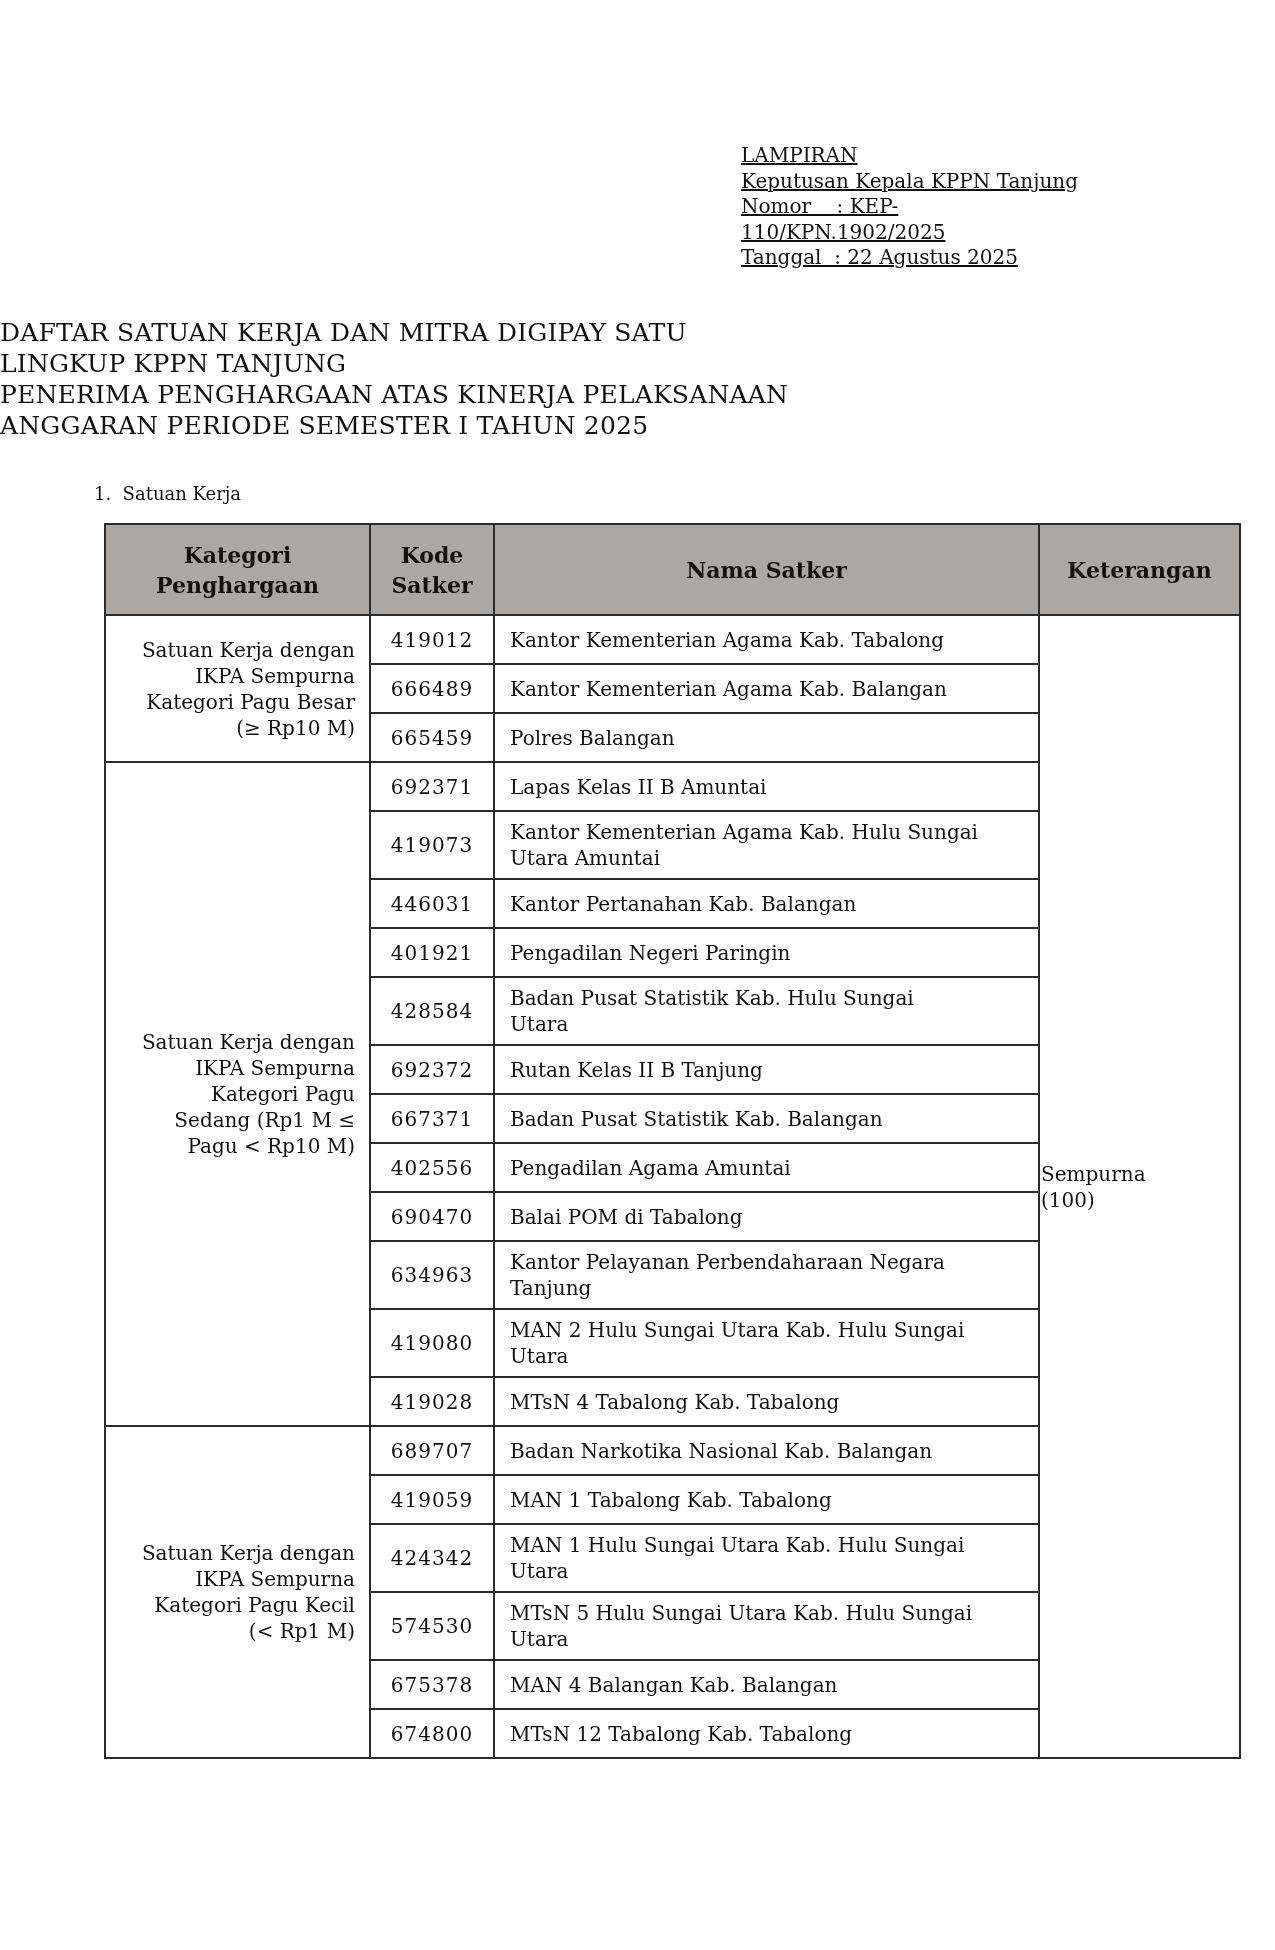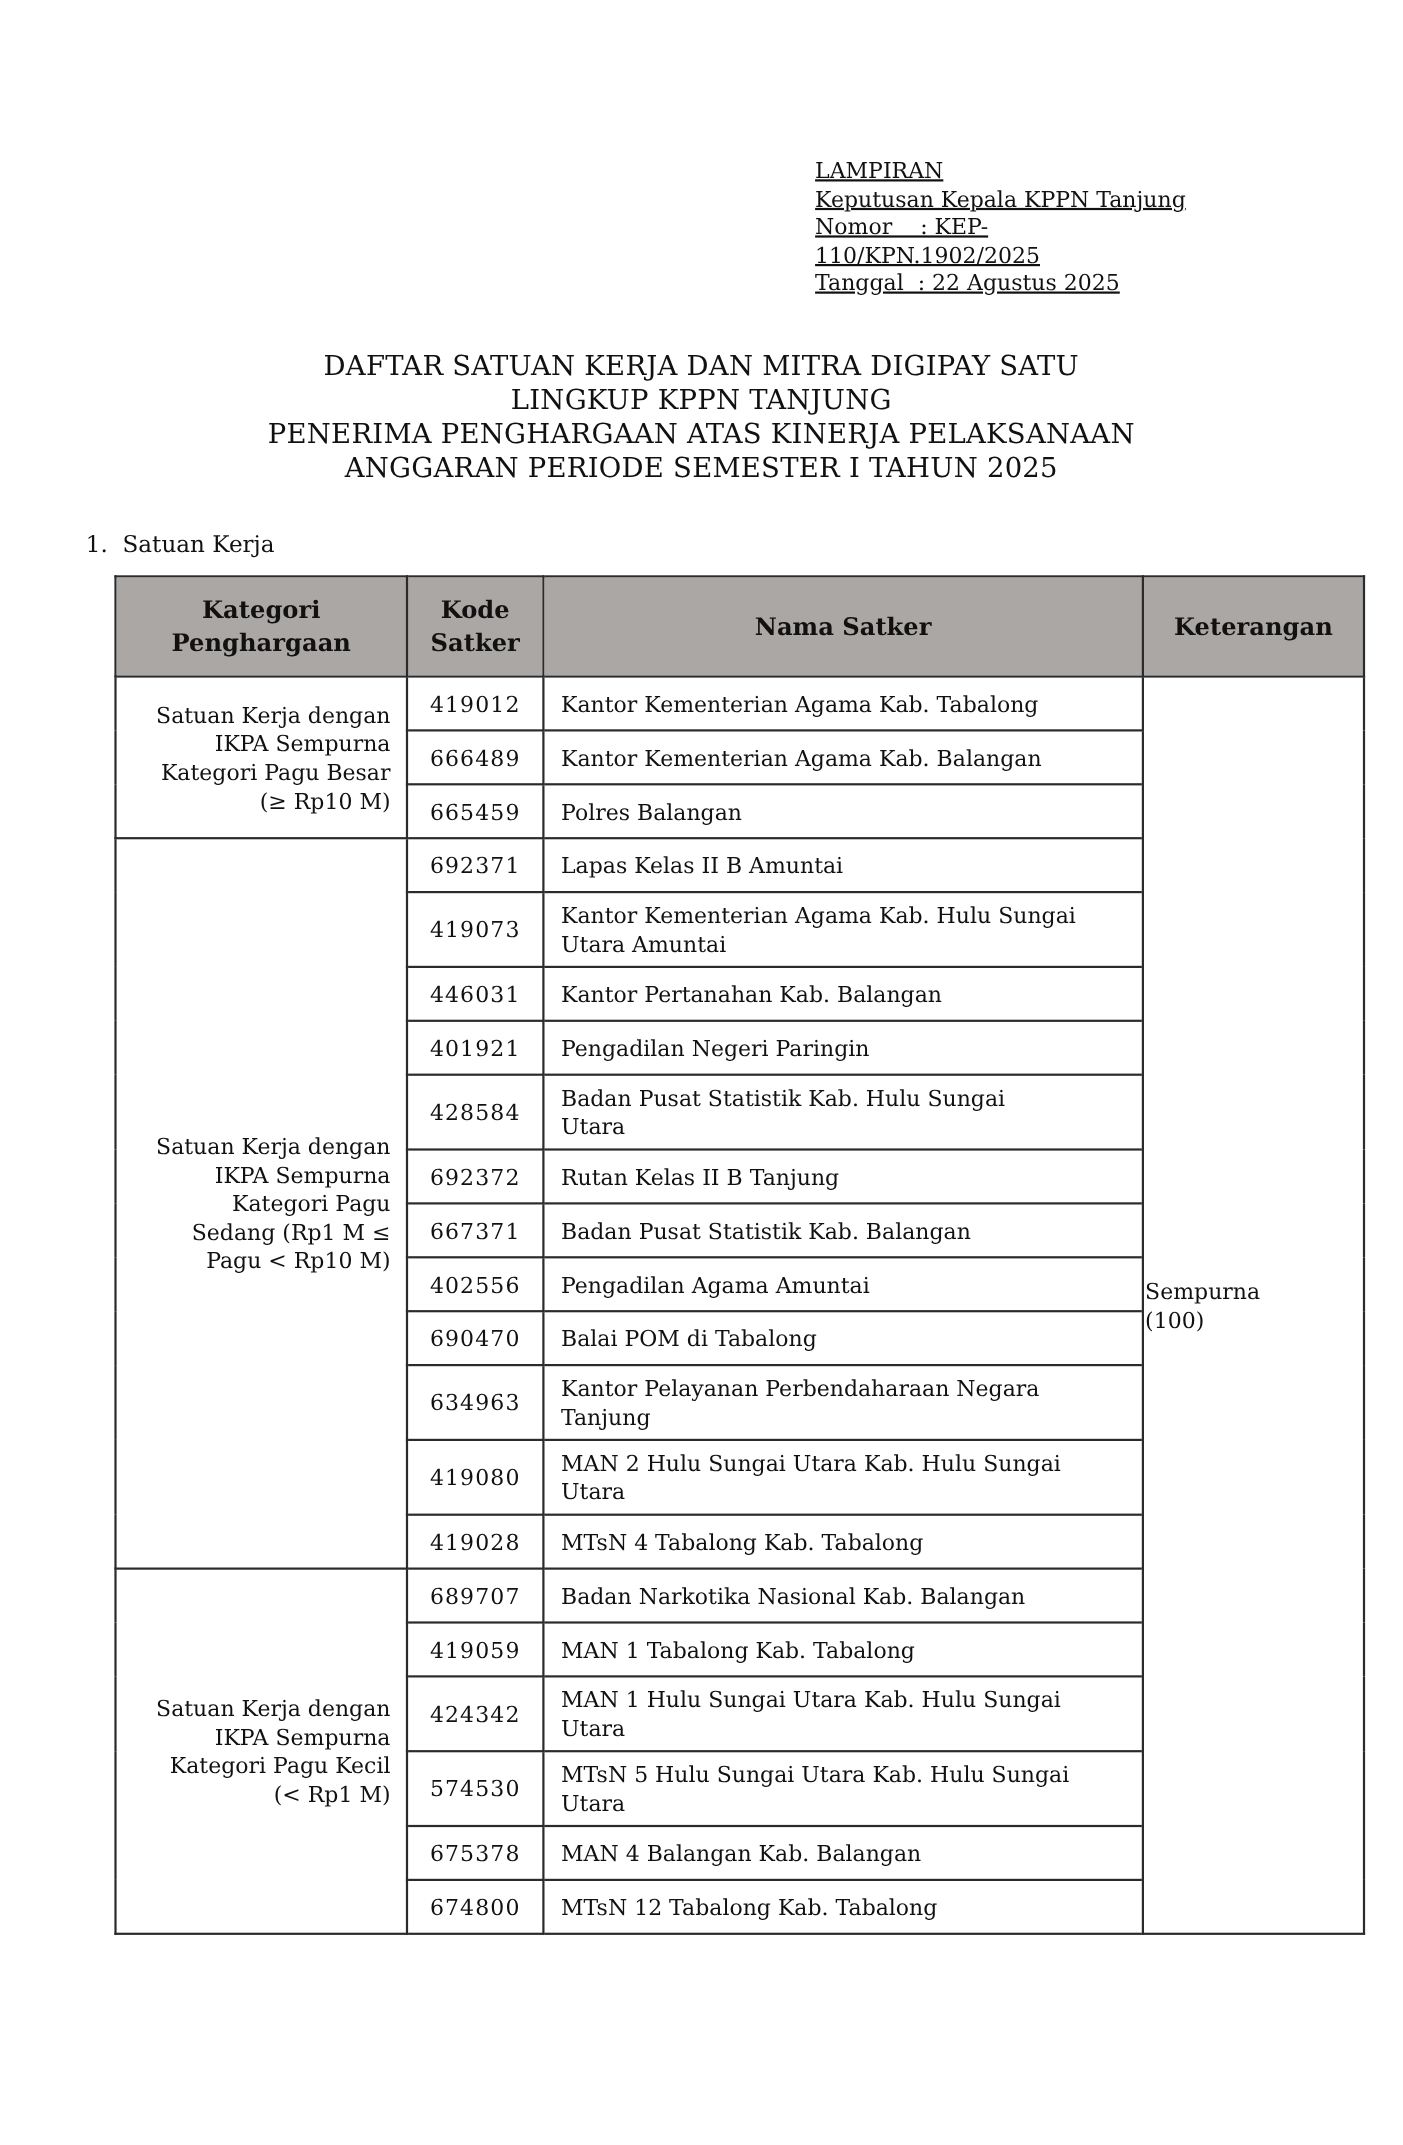--- a/index.html
+++ b/index.html
@@ -18,27 +18,27 @@
   .page{position:absolute;inset:0;}
 
   .lampiran{
     position:absolute;left:741px;top:143px;
     font-size:20px;line-height:25.5px;
   }
   .lampiran div{white-space:pre;text-decoration:underline;}
 
   .doc-title{
     position:absolute;left:0;top:317px;width:100%;
-    text-align:center;font-size:25px;line-height:31px;
+    text-align:left;font-size:25px;line-height:31px;
     letter-spacing:0.2px;
   }
 
   .section-heading{
-    position:absolute;left:78px;top:483px;
-    font-size:21px;white-space:pre;text-align:right;
+    position:absolute;left:94px;top:483px;
+    font-size:18px;white-space:pre;text-align:right;
   }
 
   table.satker{
     position:absolute;left:104px;top:523px;
     width:1135px;
     border-collapse:collapse;table-layout:fixed;
   }
   table.satker th,table.satker td{
     border:2px solid var(--border);
     font-weight:normal;

